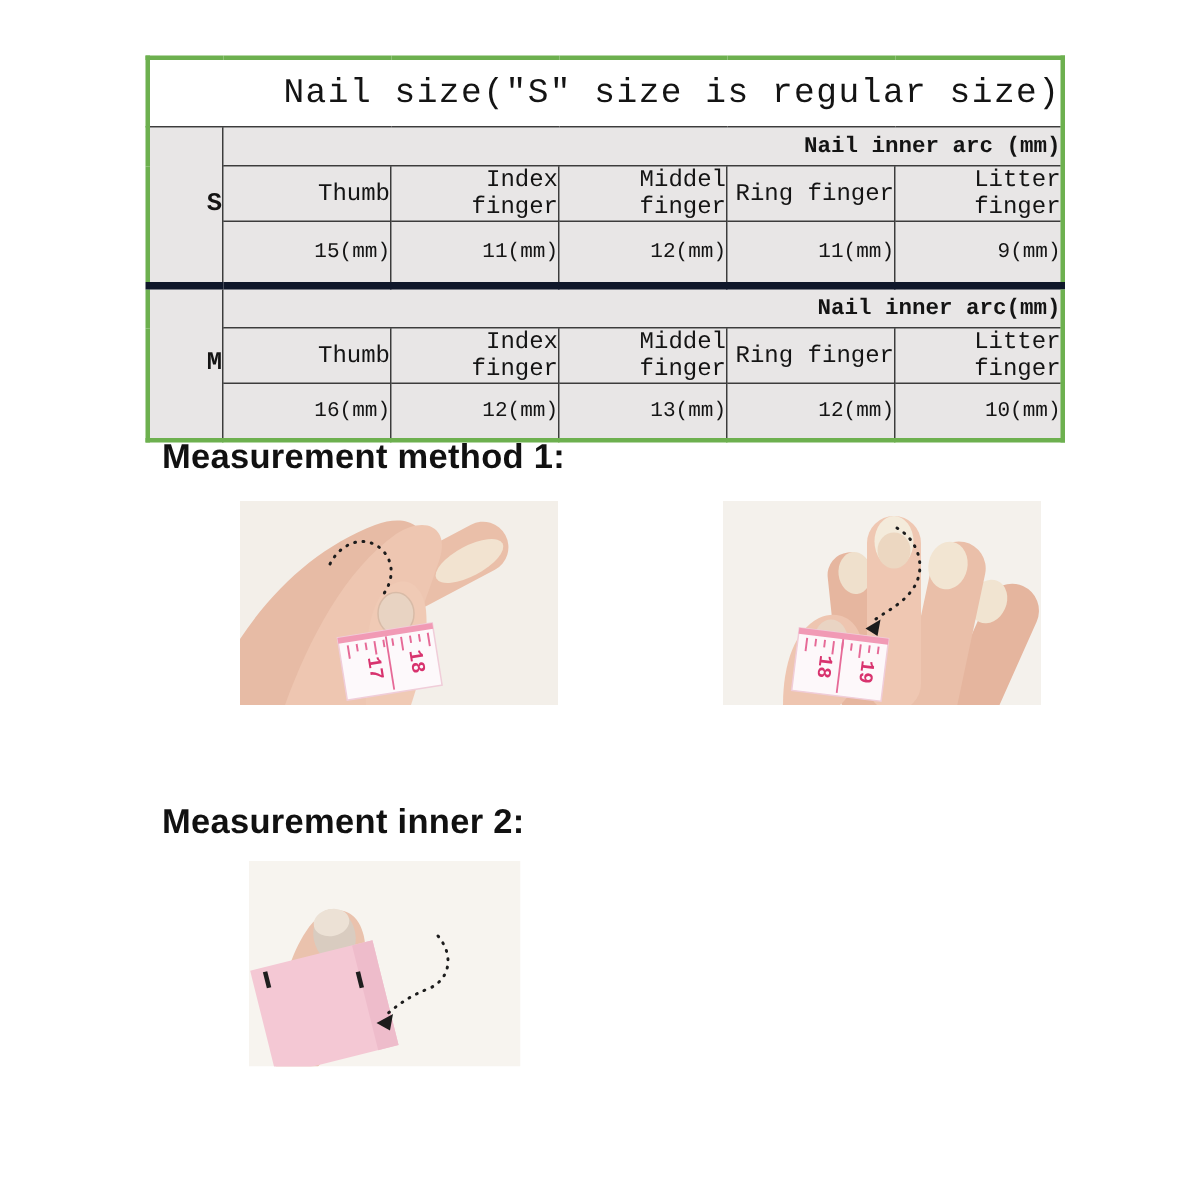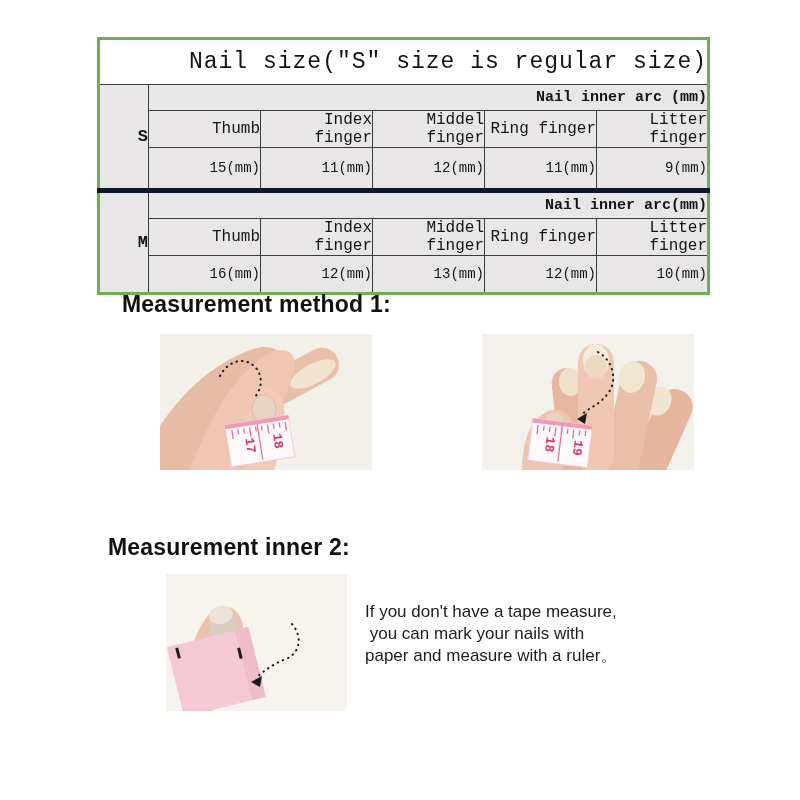--- a/index.html
+++ b/index.html
@@ -15,21 +15,21 @@
   .size-table td.title-cell{background:#ffffff;height:44px;font-size:23px;letter-spacing:1px;}
   .size-table td.size-cell{font-size:17px;font-weight:700;}
   .size-table td.arc-cell{height:25px;font-size:15px;font-weight:700;}
   .size-table tr.finger-row td{height:26px;font-size:16px;}
   .size-table tr.value-row td{height:40px;font-size:14px;}
   .size-table tr.value-row-m td{height:36px;font-size:14px;margin-left:24px;}
   .size-table tr.section-m td{border-top:5px solid #0f172a;}
 
   
   .method-heading{position:absolute;font-size:23px;font-weight:700;color:#111;letter-spacing:0.2px;}
-  .h-m1{left:122px;top:291px;text-align:center;}
+  .h-m1{left:108px;top:291px;text-align:center;}
   .h-m2{left:108px;top:534px;}
   .caption{position:absolute;font-size:17.5px;line-height:23px;color:#1d1d1d;}
   .caption div{white-space:pre-wrap;}
   .cap-1{left:136px;top:479px;width:250px;}
   .cap-2{left:458px;top:479px;width:310px;}
   .note{position:absolute;left:365px;top:601px;width:300px;font-size:17px;line-height:22px;color:#1d1d1d;}
   .note div{white-space:pre-wrap;}
 
   
   .photo{position:absolute;}
@@ -171,19 +171,14 @@
         <rect x="16" y="65" width="3" height="11" fill="#1e1e1e"></rect>
         <rect x="76" y="80" width="3" height="11" fill="#1e1e1e"></rect>
       </g>
       <g>
         <path d="M 126,50 C 137,63 134,79 120,85 C 107,90 99,96 91,103" stroke="#1c1c1c" stroke-width="2" fill="none" stroke-dasharray="0.6 5" stroke-linecap="round"></path>
         <path d="M 85,108 l 11,-6 -2,11 z" fill="#1c1c1c"></path>
       </g>
     </svg>
   </div>
 
-  <div class="note">
-    <div>If you don't have a tape measure,</div>
-    <div> you can mark your nails with</div>
-    <div>paper and measure with a ruler。</div>
-  </div>
 
 </div>
 
 </body></html>

